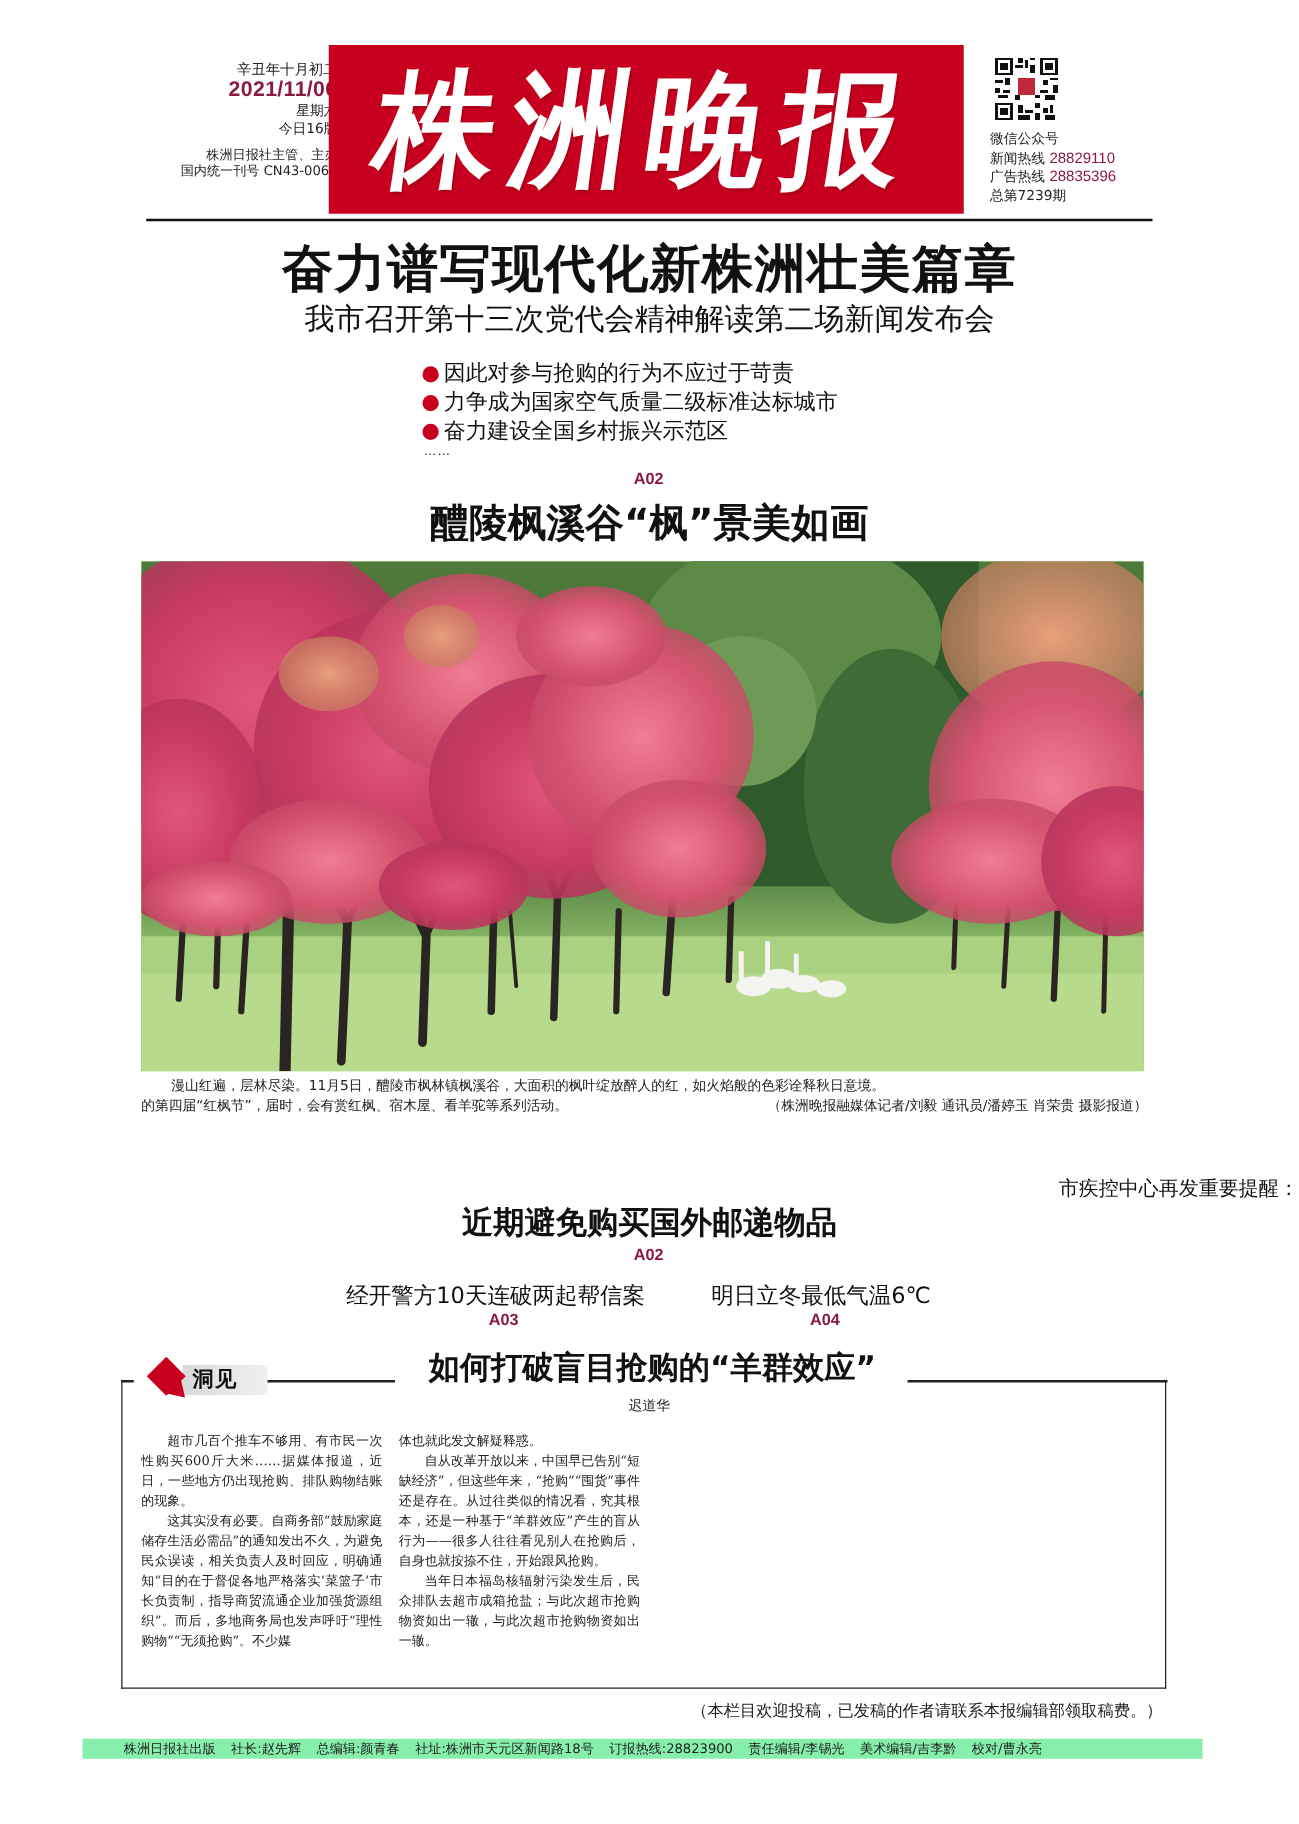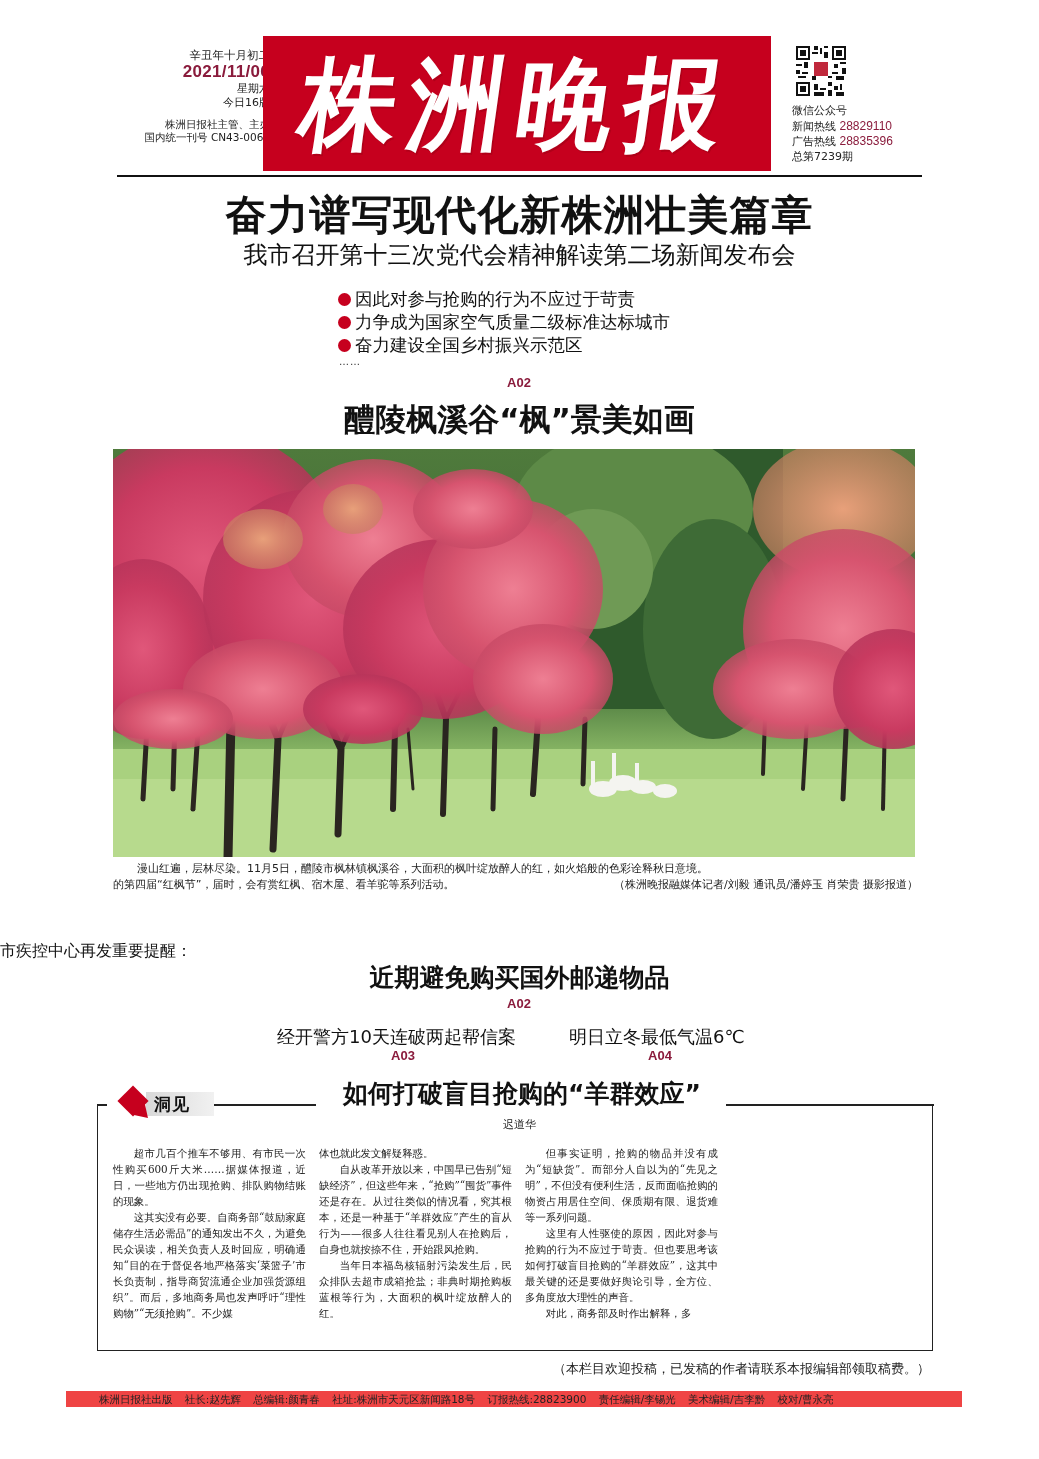--- a/index.html
+++ b/index.html
@@ -42,21 +42,21 @@
   
   .photo { left: 113px; top: 449px; width: 802px; height: 408px; overflow: hidden; background: #9fc870; }
   .photo svg { display: block; width: 802px; height: 408px; }
 
   .caption { left: 113px; top: 861px; width: 805px; font-size: 11px; line-height: 15.5px; color: #222; }
   .caption p { white-space: nowrap; }
   .caption .indent { padding-left: 24px; }
   .caption .credit-row { display: flex; justify-content: space-between; }
 
   
-  .kicker { left: 0; width: 1039px; top: 941px; text-align: left; font-size: 16px; line-height: 20px; color: #111; }
+  .kicker { left: 0; width: 1039px; top: 941px; text-align: right; font-size: 16px; line-height: 20px; color: #111; }
   .second-headline { left: 0; width: 1039px; top: 961px; text-align: center; font-weight: bold; font-size: 25px; line-height: 34px; color: #111; }
   .ref-a02-2 { left: 499px; top: 996px; width: 40px; }
 
   .teaser-left { left: 277px; top: 1025px; font-size: 18px; line-height: 24px; color: #111; white-space: nowrap; }
   .ref-a03 { left: 383px; top: 1048px; width: 40px; }
   .teaser-right { left: 569px; top: 1025px; font-size: 18px; line-height: 24px; color: #111; white-space: nowrap; }
   .ref-a04 { left: 640px; top: 1048px; width: 40px; }
 
   
   .op-box { left: 97px; top: 1104px; width: 836px; height: 247px; border: 1.5px solid #222; border-top: none; }
@@ -74,21 +74,21 @@
   .op-byline { left: 0; width: 1039px; top: 1117px; text-align: center; font-size: 11px; color: #222; }
 
   .op-cols { left: 113px; top: 1145px; width: 812px; display: flex; gap: 13px; }
   .op-cols .col { width: 193px; font-family: "DejaVu Serif", serif; font-size: 10.4px; line-height: 16px; color: #222; text-align: justify; }
   .op-cols .col p { text-indent: 2em; }
   .op-cols .col p.cont { text-indent: 0; }
 
   .op-note { left: 0; width: 930px; top: 1360px; text-align: right; font-size: 13px; color: #222; }
 
   
-  .imprint { left: 66px; top: 1391px; width: 896px; height: 16px; background: #ef4444; font-size: 10.5px; line-height: 16px; color: #222; white-space: nowrap; padding-left: 33px; }
+  .imprint { left: 66px; top: 1391px; width: 896px; height: 16px; background: #86efac; font-size: 10.5px; line-height: 16px; color: #222; white-space: nowrap; padding-left: 33px; }
   .imprint span { margin-right: 9px; }
 </style>
 </head>
 <body>
 
 <div class="abs date-block">
   <div class="lunar">辛丑年十月初二</div>
   <div class="date">2021/11/06</div>
   <div>星期六</div>
   <div>今日16版</div>
@@ -298,26 +298,21 @@
 <div class="abs op-byline">迟道华</div>
 
 <div class="abs op-cols">
   <div class="col">
     <p>超市几百个推车不够用、有市民一次性购买600斤大米……据媒体报道，近日，一些地方仍出现抢购、排队购物结账的现象。</p>
     <p>这其实没有必要。自商务部“鼓励家庭储存生活必需品”的通知发出不久，为避免民众误读，相关负责人及时回应，明确通知“目的在于督促各地严格落实‘菜篮子’市长负责制，指导商贸流通企业加强货源组织”。而后，多地商务局也发声呼吁“理性购物”“无须抢购”。不少媒</p>
   </div>
   <div class="col">
     <p class="cont">体也就此发文解疑释惑。</p>
     <p>自从改革开放以来，中国早已告别“短缺经济”，但这些年来，“抢购”“囤货”事件还是存在。从过往类似的情况看，究其根本，还是一种基于“羊群效应”产生的盲从行为——很多人往往看见别人在抢购后，自身也就按捺不住，开始跟风抢购。</p>
-    <p>当年日本福岛核辐射污染发生后，民众排队去超市成箱抢盐；非典时期抢购板蓝根等行为，大面积的枫叶绽放醉人的红。</p>
-  </div>
-  <div class="col">
-    <p>但事实证明，抢购的物品并没有成为“短缺货”。而部分人自以为的“先见之明”，不但没有便利生活，反而面临抢购的物资占用居住空间、保质期有限、退货难等一系列问题。</p>
-    <p>这里有人性驱使的原因，因此对参与抢购的行为不应过于苛责。但也要思考该如何打破盲目抢购的“羊群效应”，这其中最关键的还是要做好舆论引导，全方位、多角度放大理性的声音。</p>
-    <p>对此，商务部及时作出解释，多</p>
+    <p>当年日本福岛核辐射污染发生后，民众排队去超市成箱抢盐；与此次超市抢购物资如出一辙，与此次超市抢购物资如出一辙。</p>
   </div>
 </div>
 
 <div class="abs op-note">（本栏目欢迎投稿，已发稿的作者请联系本报编辑部领取稿费。）</div>
 
 <div class="abs imprint">
   <span>株洲日报社出版</span>
   <span>社长:赵先辉</span>
   <span>总编辑:颜青春</span>
   <span>社址:株洲市天元区新闻路18号</span>

